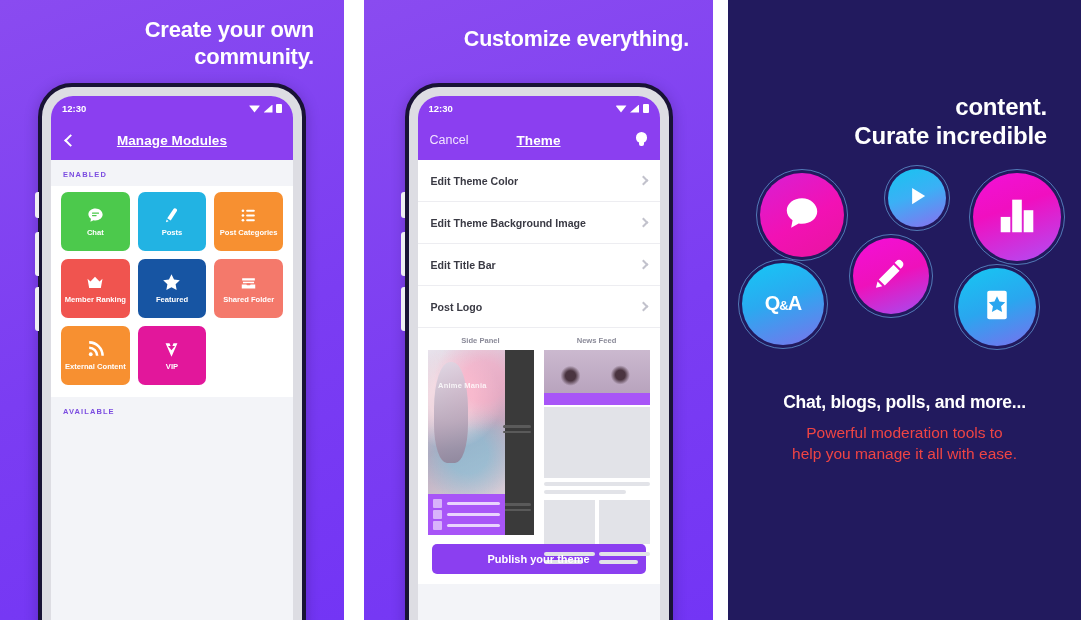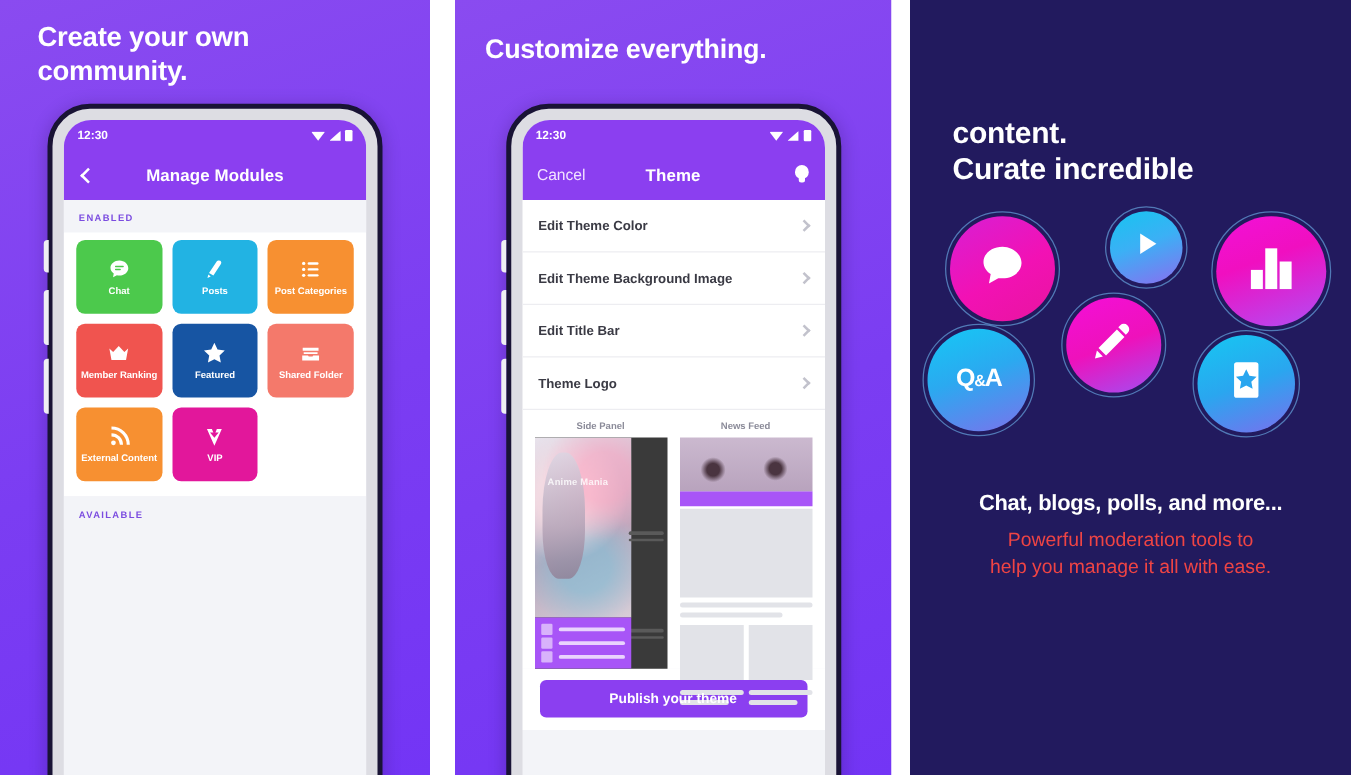--- a/index.html
+++ b/index.html
@@ -10,21 +10,21 @@
 
   
   .panel { position:relative; overflow:hidden; }
   .panel1 { width:344px; height:620px; background:linear-gradient(160deg,#8a4bf0 0%,#7b3df2 55%,#7335f5 100%); }
   .gap { width:20px; height:620px; background:#ffffff; }
   .panel2 { width:349px; height:620px; background:linear-gradient(160deg,#8a4bf0 0%,#7b3df2 55%,#7335f5 100%); }
   .gap2 { width:15px; height:620px; background:#ffffff; }
   .panel3 { width:353px; height:620px; background:#221a5e; }
 
   .headline {
-    color:#ffffff; font-weight:bold; text-align:left;
+    color:#ffffff; font-weight:bold; text-align:right;
     letter-spacing:-0.2px; line-height:1.22;
   }
   .h1a { font-size:22px; padding:17px 30px 0; }
   .h1b { font-size:21.5px; padding:26px 24px 0; }
   .h1c { font-size:24px; padding:0 34px; }
 
   
   .phone {
     position:absolute; left:50%; transform:translateX(-50%);
     background:#dddde3;
@@ -46,21 +46,21 @@
   }
   .sb-icons { display:flex; align-items:flex-end; gap:3.5px; }
   .ic-wifi { width:11px; height:8px; background:#fff; clip-path:polygon(0 12%,100% 12%,50% 100%); border-radius:1px; }
   .ic-sig  { width:9px;  height:8px; background:#fff; clip-path:polygon(100% 0,100% 100%,0 100%); }
   .ic-bat  { width:6px;  height:9px; background:#fff; border-radius:1px; }
 
   
   .appbar { height:40px; background:#8b3ff0; color:#fff;
             display:flex; align-items:center; position:relative; padding:0 12px; }
   .appbar-title { position:absolute; left:0; right:0; text-align:center;
-            font-size:13.5px; font-weight:bold; letter-spacing:.1px; pointer-events:none; }
+            font-size:13.5px; font-weight:bold; letter-spacing:.1px; pointer-events:none;text-decoration:underline; }
   .back-chev { width:9px; height:9px; border-left:2.6px solid #fff; border-bottom:2.6px solid #fff;
             transform:rotate(45deg); margin-left:3px; }
   .cancel-lbl { font-size:12.5px; color:#f2e2ff; font-weight:500; z-index:2; }
   .bulb { margin-left:auto; z-index:2; width:13px; height:16px; position:relative; }
   .bulb::before { content:""; position:absolute; top:0; left:1px; width:11px; height:11px;
             background:#fff; border-radius:50% 50% 45% 45%; }
   .bulb::after { content:""; position:absolute; top:10px; left:4px; width:5px; height:4px;
             background:#fff; border-radius:0 0 2px 2px; }
 
   
@@ -305,21 +305,21 @@
           </div>
           <div class="theme-row">
             <span>Edit Theme Background Image</span>
             <i class="chev-r"></i>
           </div>
           <div class="theme-row">
             <span>Edit Title Bar</span>
             <i class="chev-r"></i>
           </div>
           <div class="theme-row">
-            <span>Theme Logo</span>
+            <span>Post Logo</span>
             <i class="chev-r"></i>
           </div>
         </div>
 
         <div class="preview-wrap">
           <div class="pv-col">
             <div class="pv-title">Side Panel</div>
             <div class="sp-box">
               <div class="sp-art"></div>
               <div class="sp-arttext">Anime Mania</div>

